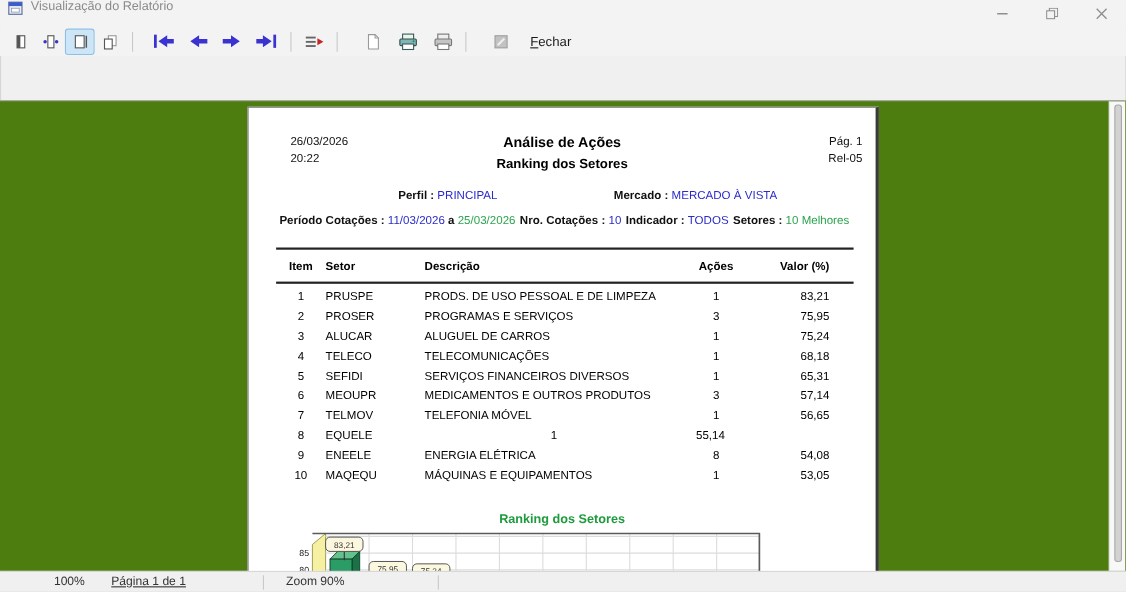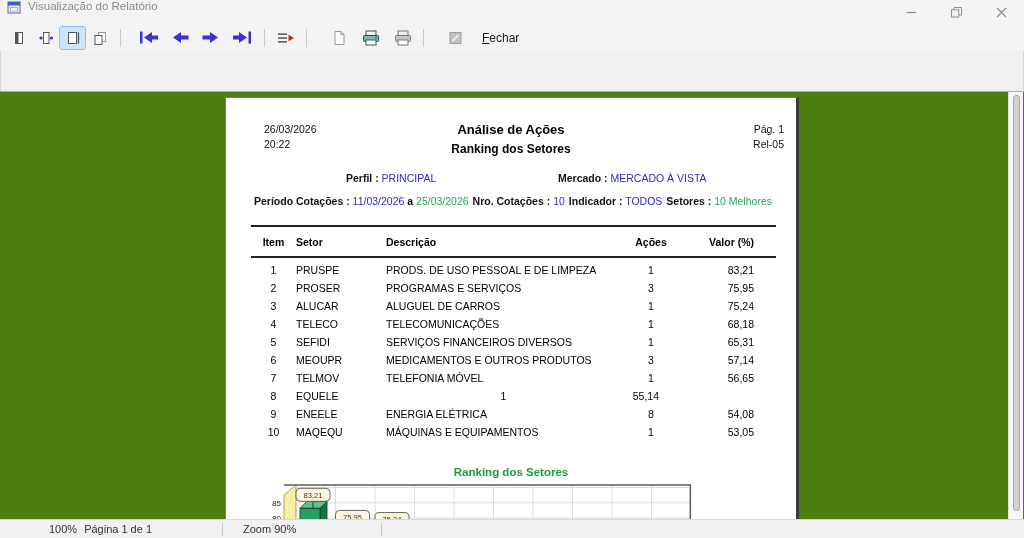--- a/index.html
+++ b/index.html
@@ -41,21 +41,21 @@
   .abs { position:absolute; }
   .rpt { font-size:10.5px; color:#111; }
   .rpt-head-left   { left:38px;  top:24px; line-height:15px; }
   .rpt-head-center { left:0; right:0; text-align:center; }
   .rpt-title    { top:24px; font-size:13px;  font-weight:bold; }
   .rpt-subtitle { top:44px; font-size:12px;  font-weight:bold; }
   .rpt-head-right { right:12px; top:24px; text-align:right; line-height:15px; }
   .plabel { font-weight:bold; color:#111; }
   .pv-blue  { color:#2b2bc8; }
   .pv-green { color:#2aa44e; }
-  .param1-perfil  { left:120px; top:74px; }
+  .param1-perfil  { left:136px; top:74px; }
   .param1-mercado { left:332px; top:74px; }
   .param-row2 { left:28px; top:97px; width:518px; display:flex;
     justify-content:space-between; }
   
   .rtable { position:absolute; left:25px; top:127px; width:525px; }
   .thead { display:grid; grid-template-columns:45px 90px 235px 60px 95px;
     border-top:2px solid #222; border-bottom:2px solid #222; height:33px;
     align-items:center; font-weight:bold; font-size:10.5px; }
   .trow { display:grid; grid-template-columns:45px 90px 235px 60px 95px;
     height:18px; align-items:center; font-size:10.5px; }
@@ -421,17 +421,17 @@
         </svg></div>
   </div>
 
   <div class="vscroll">
     <div class="vthumb"></div>
   </div>
 </div>
 
 <div class="statusbar">
   <span style="margin-left:49px;">100%</span>
-  <span style="margin-left:7px;">Página 1 de 1</span>
+  <span style="margin-left:24px;text-decoration:underline;">Página 1 de 1</span>
   <div class="sb-sep" style="margin-left:70px;"></div>
   <span style="margin-left:20px;">Zoom 90%</span>
   <div class="sb-sep" style="margin-left:85px;"></div>
 </div>
 
 </body></html>

